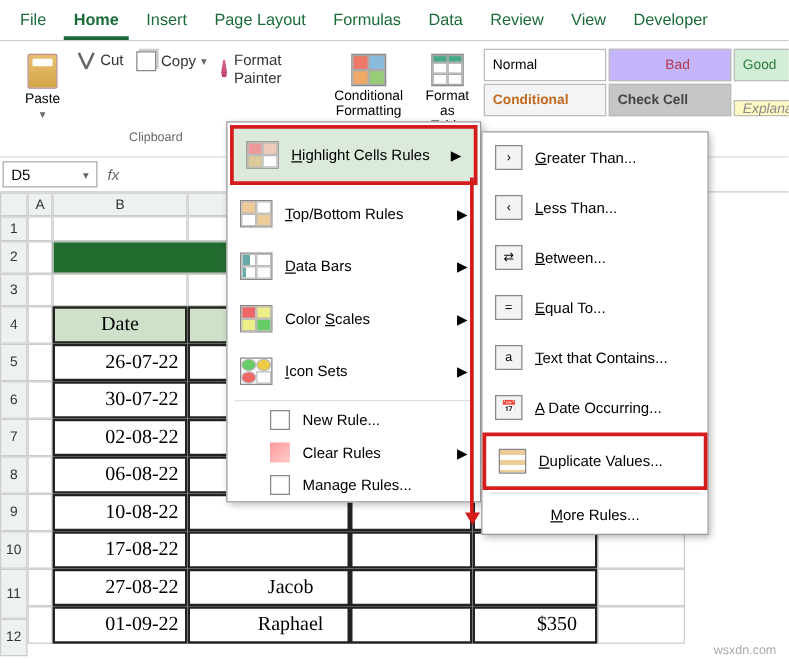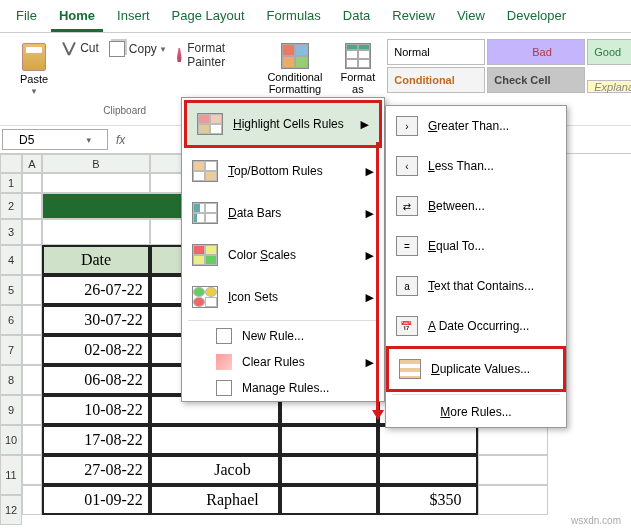--- a/index.html
+++ b/index.html
@@ -62,21 +62,21 @@
 .table-icon div:nth-child(1),.table-icon div:nth-child(2){background:#4a8;}
 .styles-grid { display:grid; grid-template-columns:repeat(3,98px); grid-template-rows:repeat(2,26px); gap:2px;}
 .style-cell { border:1px solid #bbb; display:flex; align-items:center; padding:0 6px; font-size:11px;}
 .s-normal { background:#fff; color:#000;}
 .s-bad { background:#c4b5fd; color:#b13846;padding-left:44px;}
 .s-good { background:#d3eed6; color:#2b7a3f;}
 .s-calc { background:#f4f4f4; color:#c06a1e; font-weight:600;}
 .s-check { background:#c6c6c6; color:#444; font-weight:600;}
 .s-explan { background:#fef9c3; color:#888; font-style:italic;margin-top:13px;}
 .namebox-row { display:flex; align-items:center; padding:3px 2px; border-bottom:1px solid #ccc;}
-.namebox { width:106px; height:21px; border:1px solid #aaa; padding:2px 16px; font-size:12px; display:flex; align-items:center; justify-content:space-between;}
+.namebox { width:76px; height:21px; border:1px solid #aaa; padding:2px 6px; font-size:12px; display:flex; align-items:center; justify-content:space-between;}
 .caret { font-size:9px; color:#666; }
 .fx { margin: 0 8px; font-style:italic; color:#666;}
 .sheet { display:flex; }
 .colhdrs { display:flex; }
 .corner, .colh, .rowh { background:#eef2ef; border:1px solid #ccc; font-size:11px; display:flex; align-items:center; justify-content:center; color:#333;}
 .corner{width:22px;height:19px;}
 .colh{height:19px;}
 .rowh{width:22px;}
 .cA{width:20px;} .cB{width:108px;} .cC{width:130px;} .cD{width:98px;} .cE{width:100px;} .cF{width:70px;}
 .cells { position:relative; }

